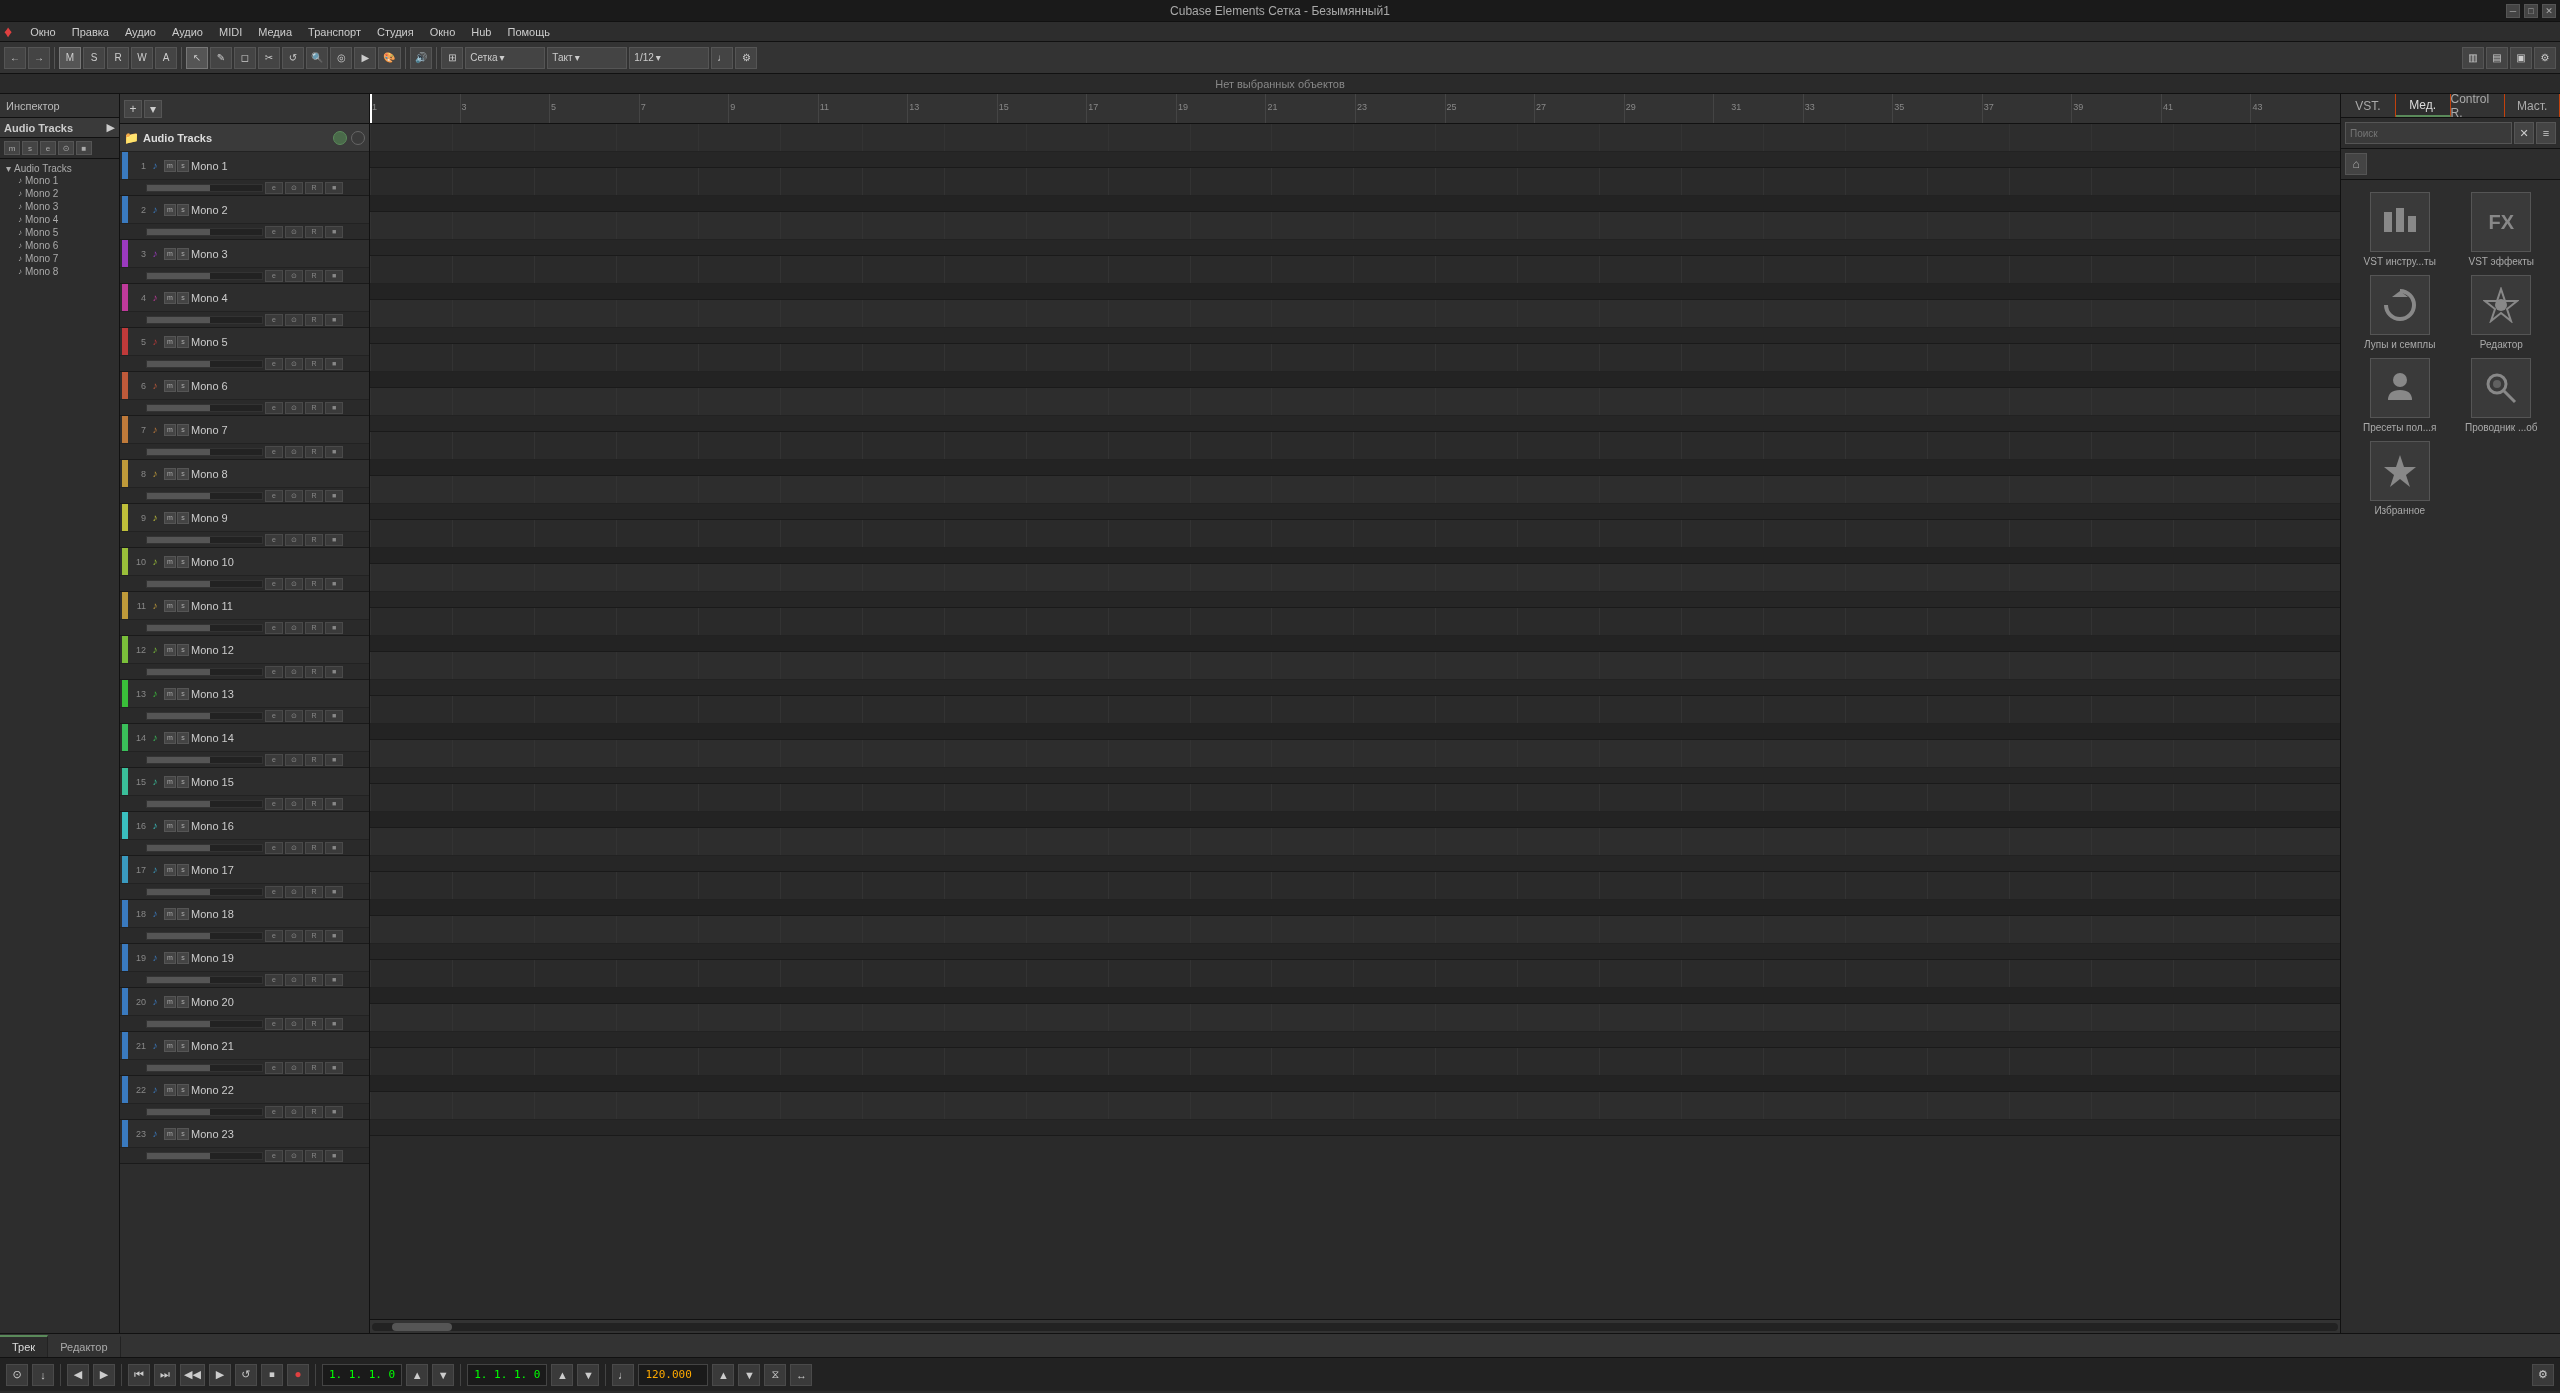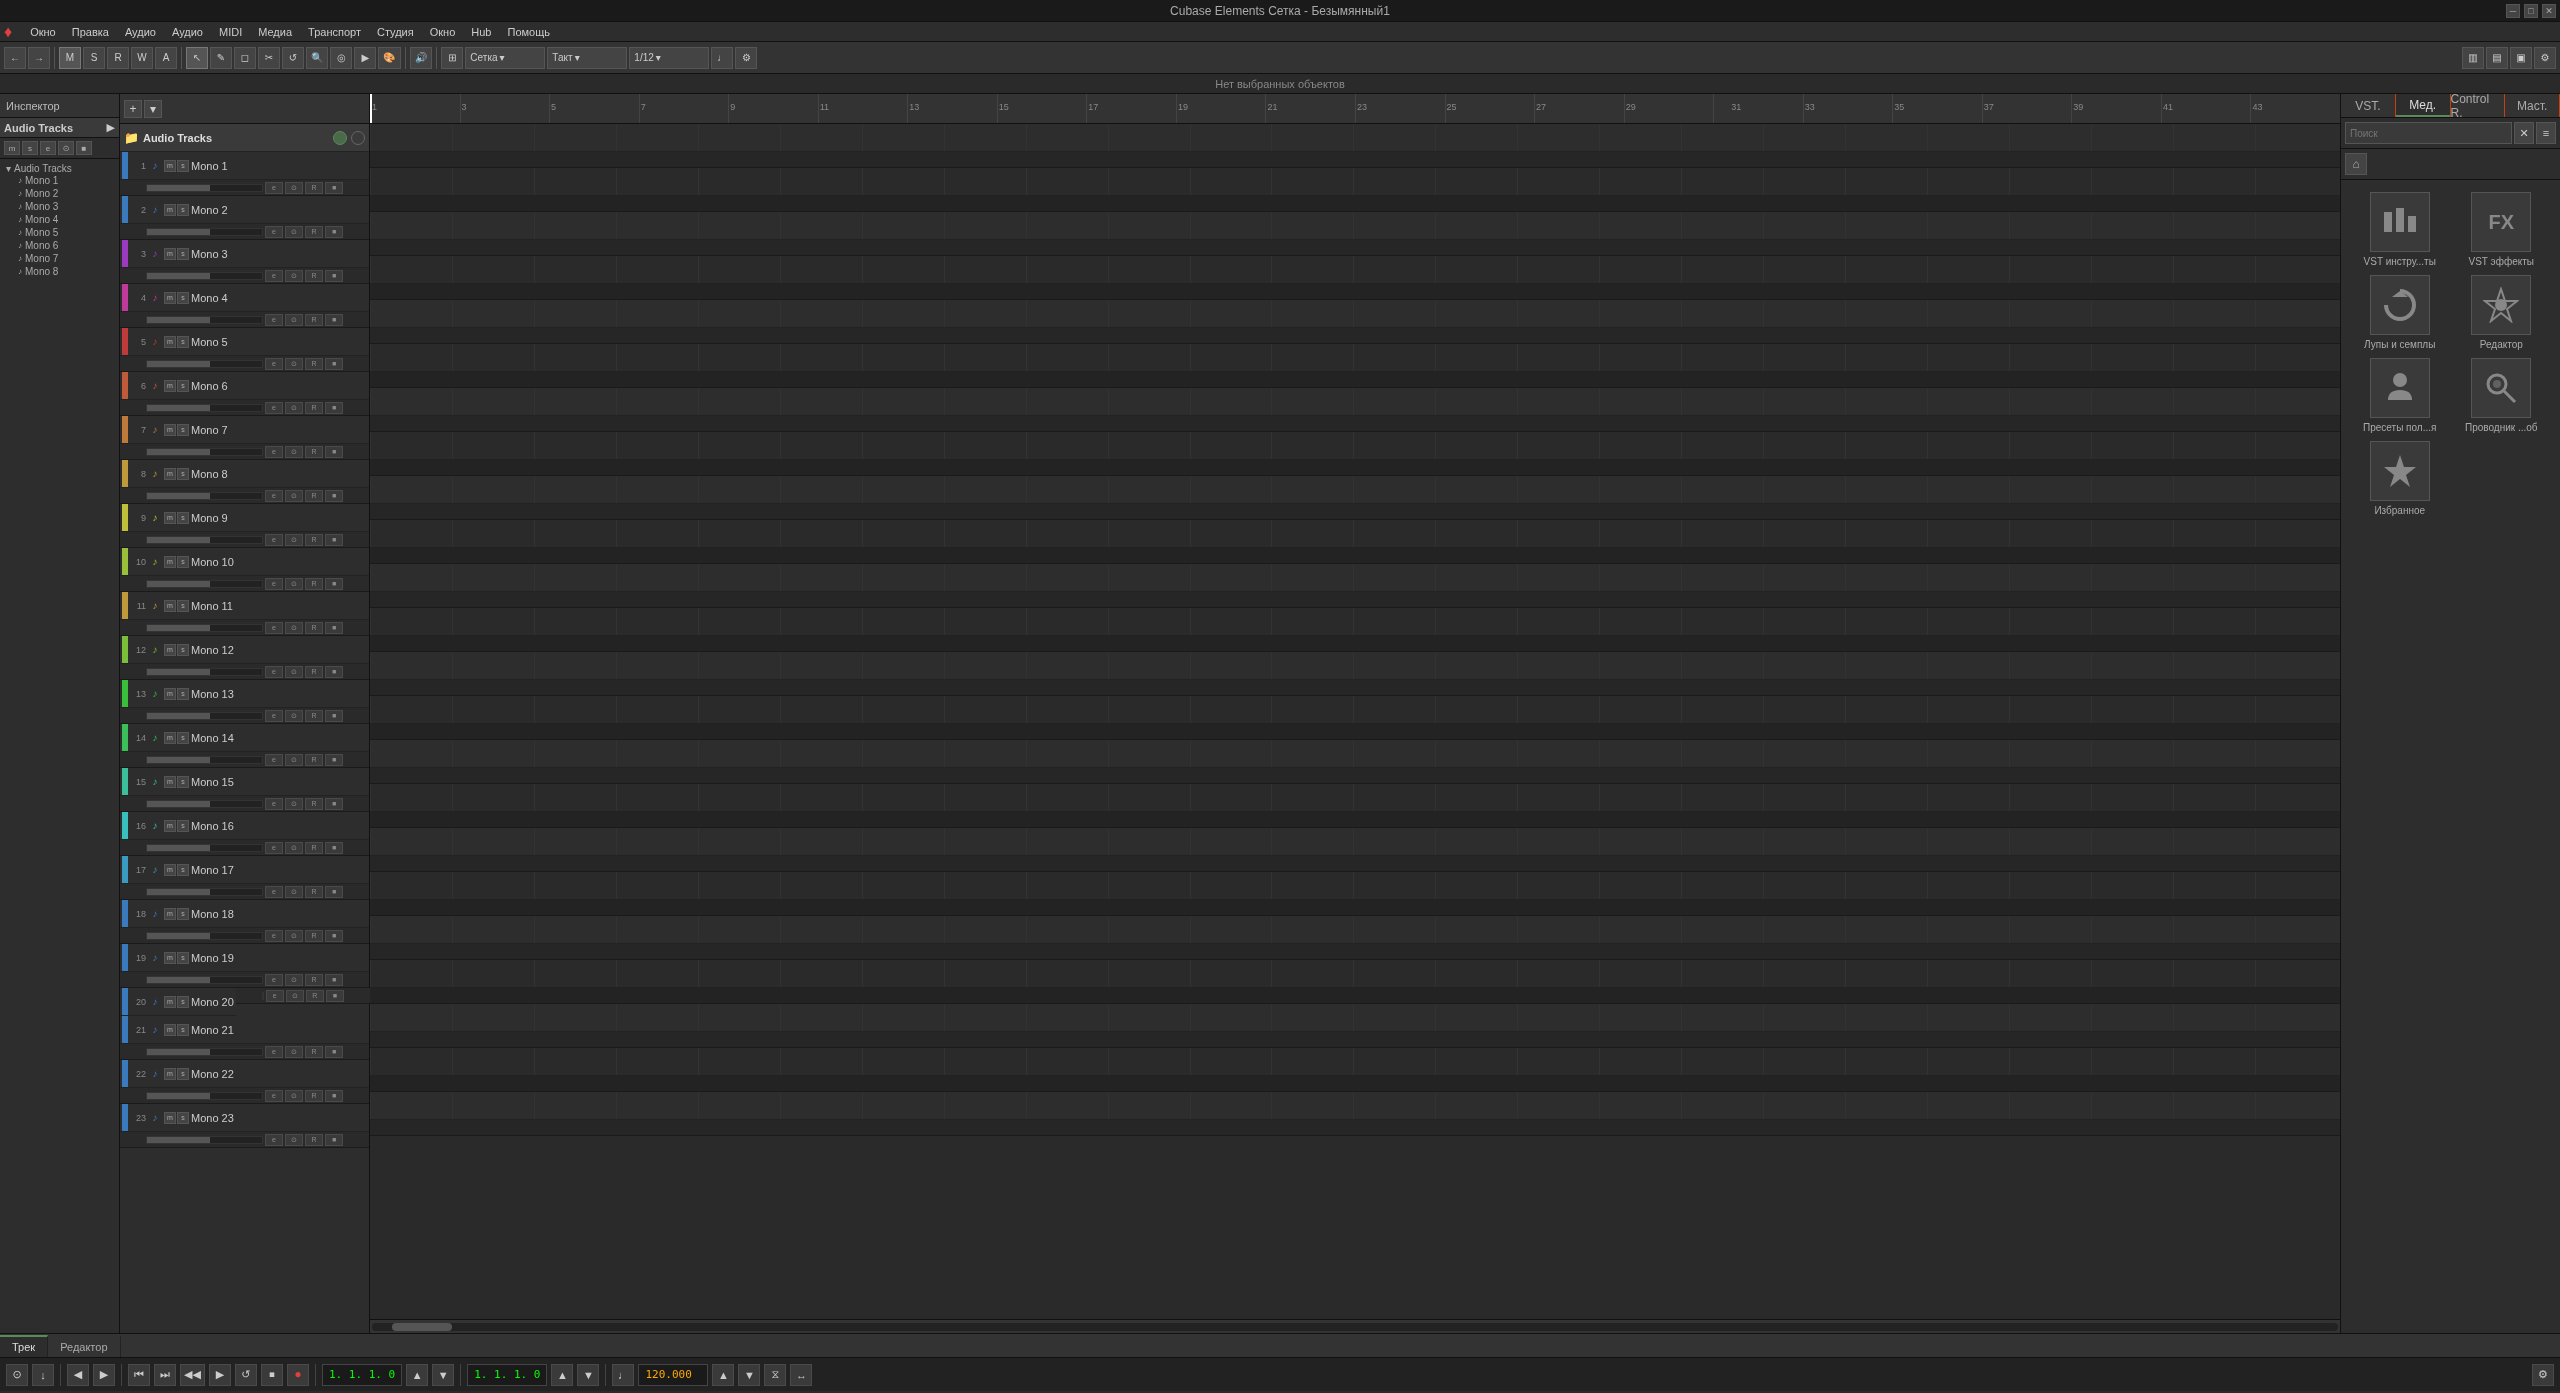--- a/index.html
+++ b/index.html
@@ -1062,21 +1062,21 @@
           <div class="track-controls-row">
             <div style="flex: 1 1 0%; height: 8px; background: rgb(34, 34, 34); border: 1px solid rgb(51, 51, 51); position: relative;">
               <div style="height: 100%; background: rgb(85, 85, 85); width: 55%;"></div>
             </div>
             <div class="track-ctrl-btn">e</div>
             <div class="track-ctrl-btn">⊙</div>
             <div class="track-ctrl-btn">R</div>
             <div class="track-ctrl-btn">■</div>
           </div>
         </div>
-        <div style="display: flex; flex-direction: row;">
+        <div style="display: flex; flex-direction: column;">
           <div class="track-row">
             <div class="track-color-bar" style="background: rgb(58, 122, 191);"></div>
             <div class="track-num">20</div>
             <div class="track-icon" style="color: rgb(58, 122, 191);">♪</div>
             <div class="track-btns">
               <div class="track-mini-btn">m</div>
               <div class="track-mini-btn">s</div>
             </div>
             <div class="track-name">Mono 20</div>
           </div>

